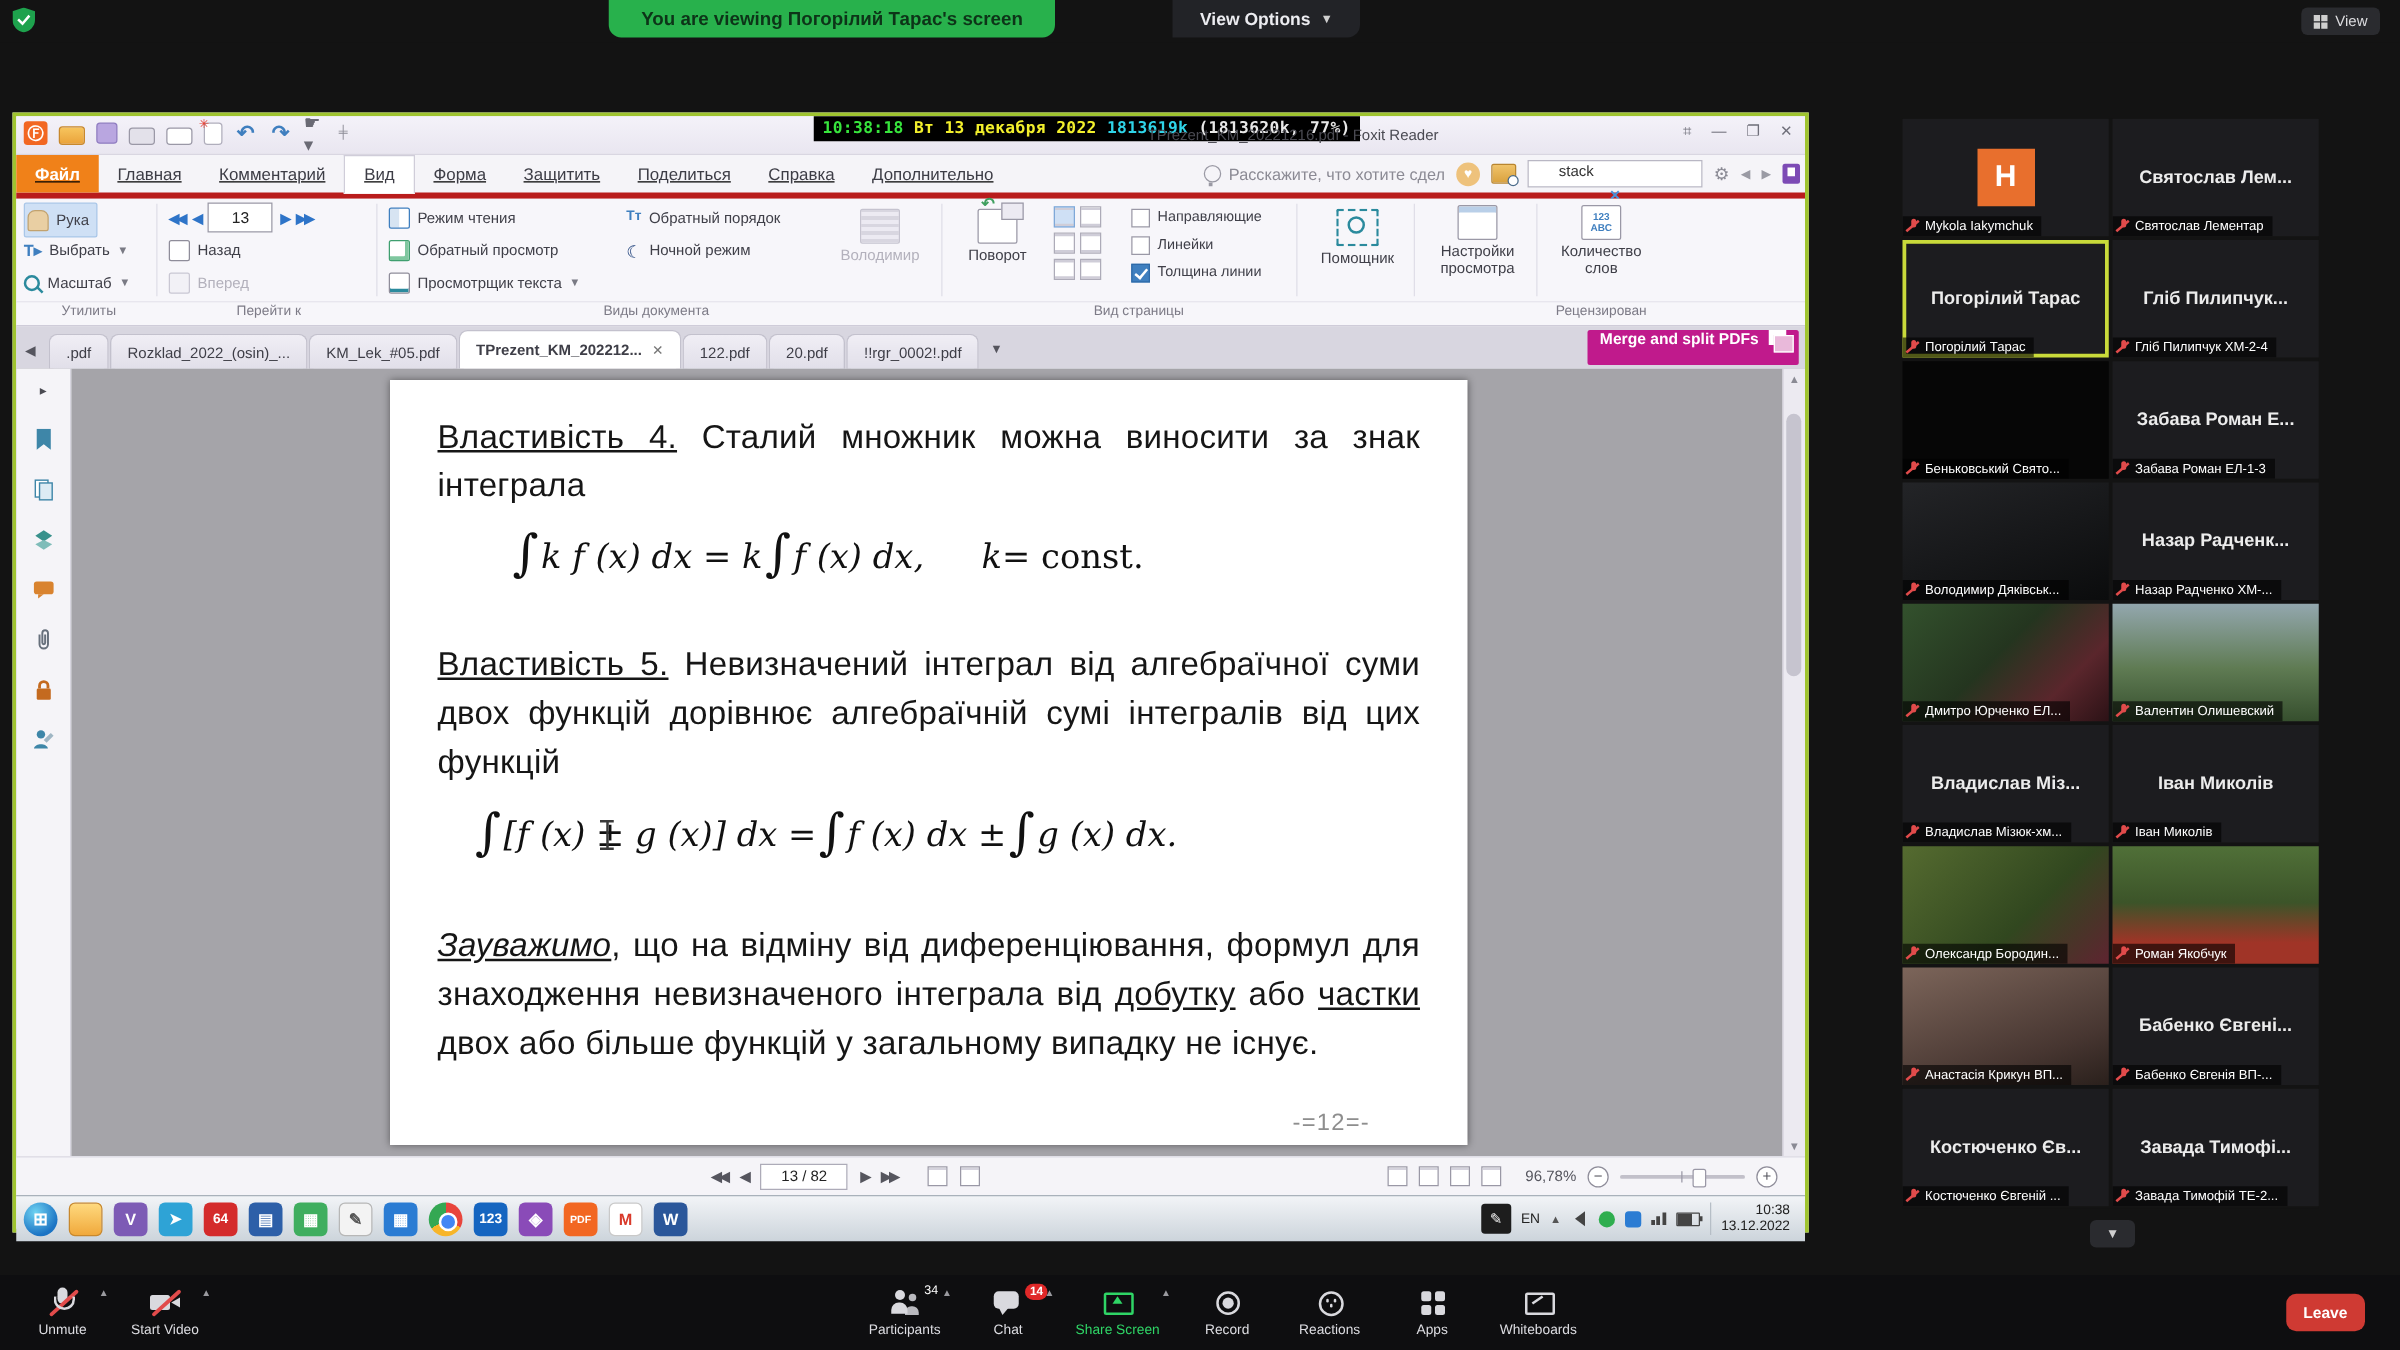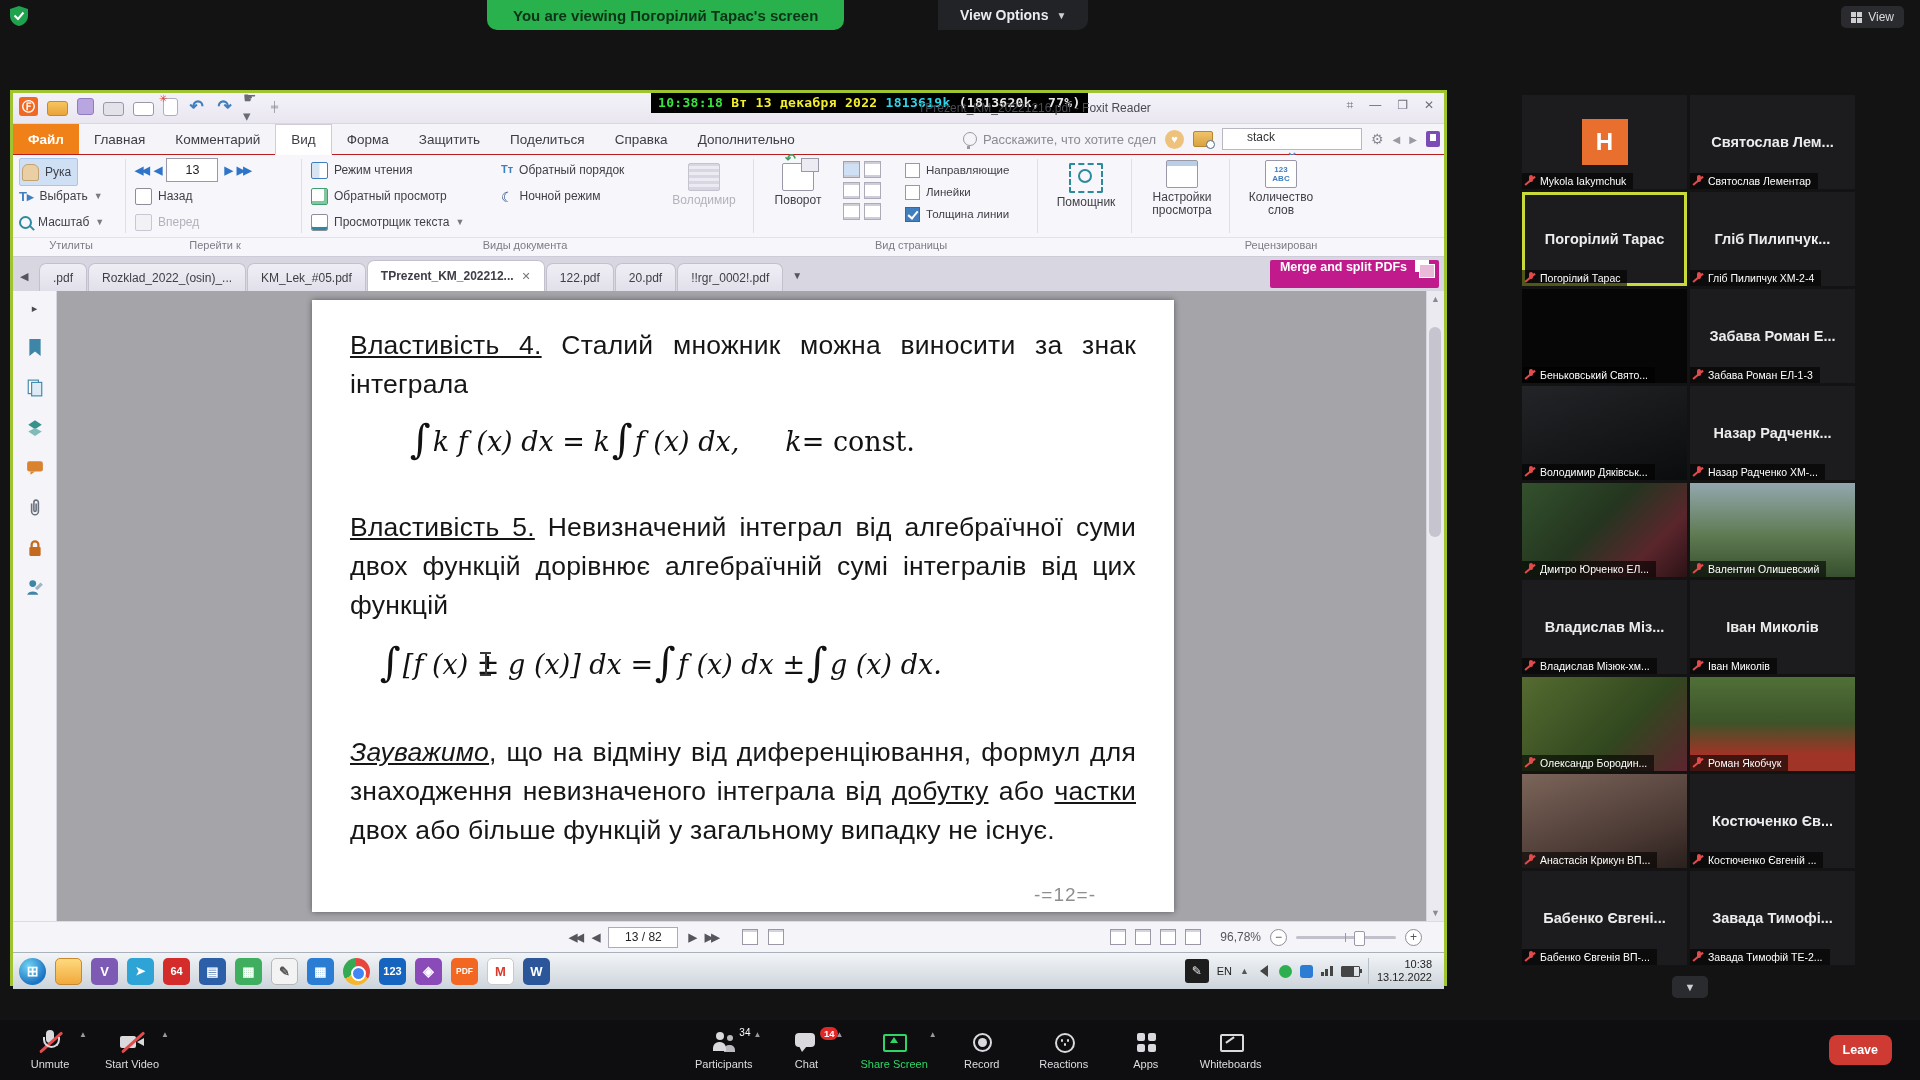--- a/index.html
+++ b/index.html
@@ -34,21 +34,21 @@
   .qi-doc::after{content:"✳";position:absolute;left:-5px;top:-6px;color:#e23b2e;font-size:10px;}
   .qi-undo,.qi-redo{color:#3f7fbf;font-size:17px!important;font-weight:bold;}
   .qi-hand{color:#6a6a74;font-size:15px!important;}
   .qa .sep2{color:#8b8b95;font-size:10px;}
   .f-doctitle{position:absolute;left:905px;top:8px;font-size:12px;color:#4a4a52;}
   .clock{position:absolute;left:638px;top:0;background:#000;padding:2px 7px 3px;font-family:"DejaVu Sans Mono",monospace;
          font-size:13px;font-weight:bold;letter-spacing:.3px;white-space:nowrap;}
   .clock .t{color:#37e53c;text-align:right;} .clock .d{color:#f2ef2c;} .clock .m{color:#2fd4e8;} .clock .x{color:#e8e8e8;}
   .winctl{position:absolute;right:10px;top:5px;display:flex;gap:16px;color:#6f6f7a;font-size:12px;}
   
-  .f-menu{position:relative;height:30px;background:#f5f4f8;border-bottom:1px solid #b91c1c;display:flex;}
+  .f-menu{position:relative;height:30px;background:#f5f4f8;border-bottom:5px solid #b91c1c;display:flex;text-decoration:underline;}
   .mtab{padding:0 15px;display:flex;align-items:center;font-size:13.5px;color:#3d3d46;}
   .mtab.v-file{background:#f08119;color:#fff;font-weight:bold;}
   .mtab.active{background:#fff;border:1px solid #d0cdd9;border-bottom:1px solid #fff;margin-bottom:-1px;}
   .m-right{position:absolute;right:4px;top:0;height:100%;display:flex;align-items:center;gap:9px;}
   .tellme{display:flex;align-items:center;gap:6px;color:#8b8a94;font-size:13px;}
   .bulb{width:12px;height:12px;border:1.5px solid #9a99a4;border-radius:50%;position:relative;}
   .bulb::after{content:"";position:absolute;left:3px;bottom:-4px;width:3px;height:3px;background:#9a99a4;}
   .heart{width:19px;height:19px;border-radius:50%;background:#eec27c;color:#fff;display:flex;align-items:center;justify-content:center;font-size:11px;}
   .fsearch{width:18px;height:14px;background:linear-gradient(#f0c36a,#daa23f);border:1px solid #b9852f;border-radius:2px;position:relative;}
   .fsearch::after{content:"";position:absolute;right:-3px;bottom:-3px;width:7px;height:7px;border:1.5px solid #4a6b8a;border-radius:50%;background:#fff;}
@@ -707,33 +707,33 @@
         </div>
       </div>
       <div class="tile v-warm">
 
         <div class="nbar">
           <span class="micx"></span>
           <span>Анастасія Крикун ВП...</span>
         </div>
       </div>
       <div class="tile">
+        <div class="tile-big">Бабенко Євгені...</div>
+
+        <div class="nbar">
+          <span class="micx"></span>
+          <span>Бабенко Євгенія ВП-...</span>
+        </div>
+      </div>
+      <div class="tile">
         <div class="tile-big">Костюченко Єв...</div>
 
         <div class="nbar">
           <span class="micx"></span>
           <span>Костюченко Євгеній ...</span>
-        </div>
-      </div>
-      <div class="tile">
-        <div class="tile-big">Бабенко Євгені...</div>
-
-        <div class="nbar">
-          <span class="micx"></span>
-          <span>Бабенко Євгенія ВП-...</span>
         </div>
       </div>
       <div class="tile">
         <div class="tile-big">Завада Тимофі...</div>
 
         <div class="nbar">
           <span class="micx"></span>
           <span>Завада Тимофій ТЕ-2...</span>
         </div>
       </div>

